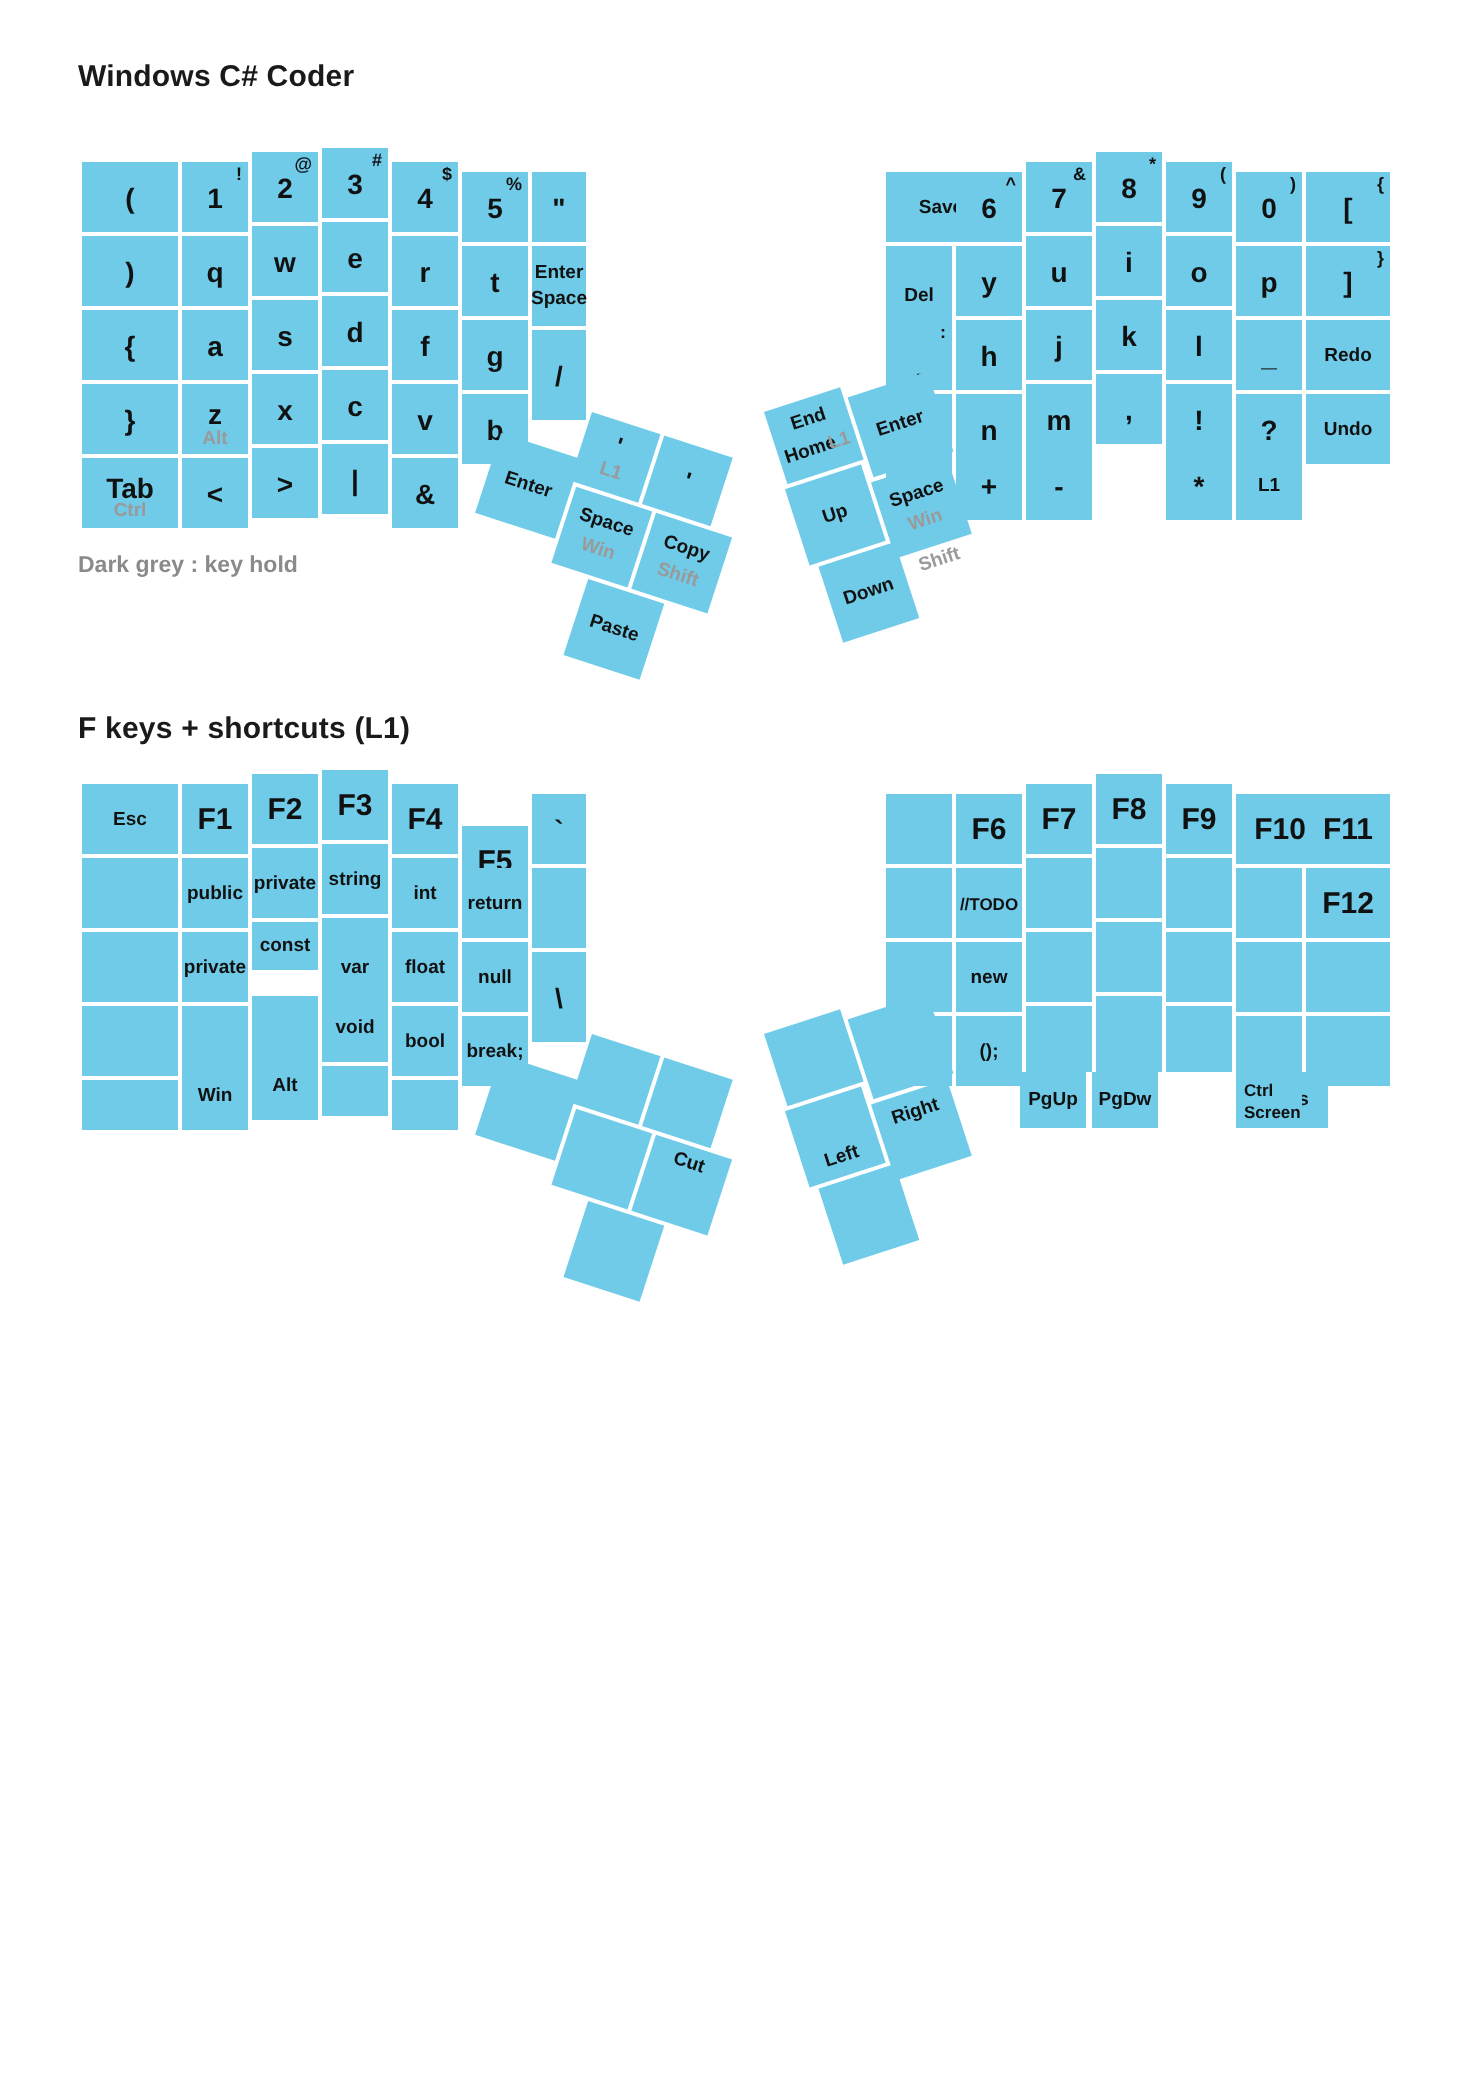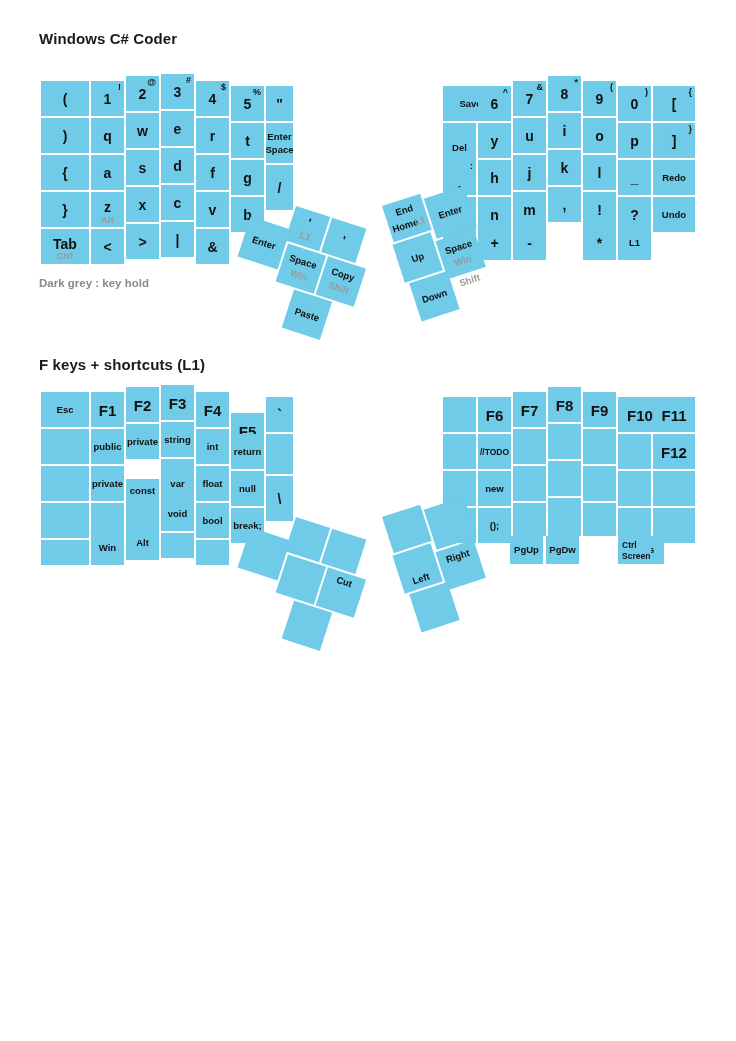--- a/index.html
+++ b/index.html
@@ -400,21 +400,21 @@
     <div class="key" style="left:91px; top:530px; width:33px; height:35px;">
       <span class="lbl c small">Win</span>
     </div>
 
     <div class="key" style="left:126px; top:387px; width:33px; height:35px;">
       <span class="lbl c fk">F2</span>
     </div>
     <div class="key" style="left:126px; top:424px; width:33px; height:35px;">
       <span class="lbl c small">private</span>
     </div>
-    <div class="key" style="left:126px; top:479px; width:33px; height:24px;text-align:right;">
+    <div class="key" style="left:126px; top:461px; width:33px; height:24px;text-align:right;">
       <span class="lbl c small">const</span>
     </div>
     <div class="key" style="left:126px; top:498px; width:33px; height:35px;"></div>
     <div class="key" style="left:126px; top:525px; width:33px; height:35px;">
       <span class="lbl c small">Alt</span>
     </div>
 
     <div class="key" style="left:161px; top:385px; width:33px; height:35px;">
       <span class="lbl c fk">F3</span>
     </div>

